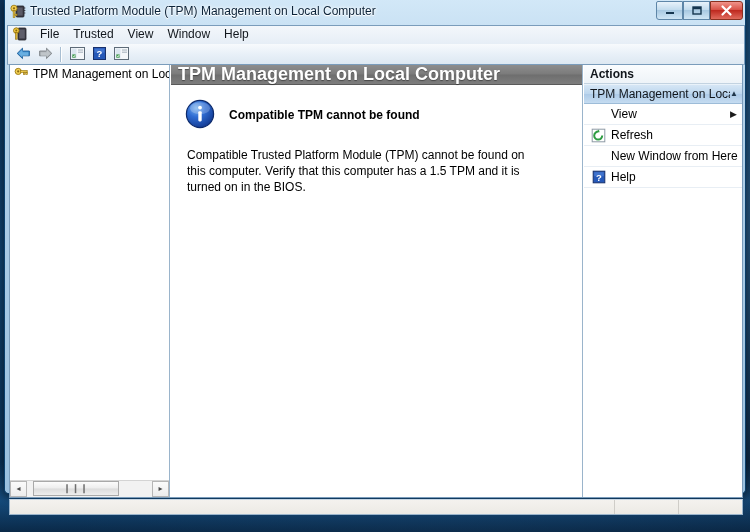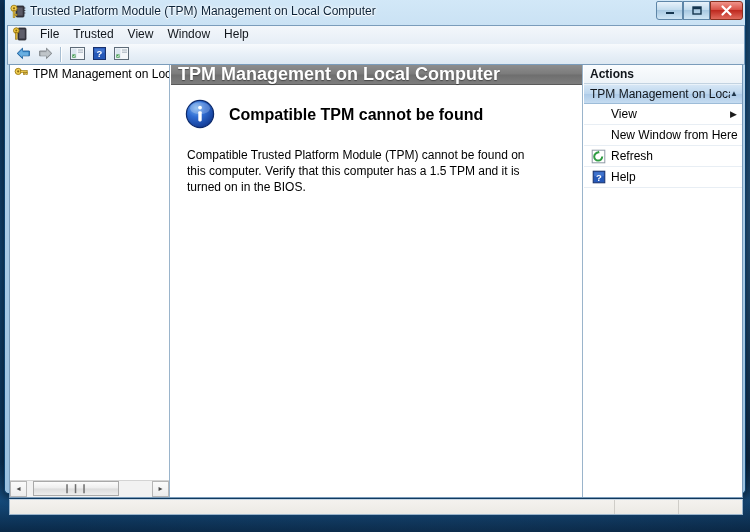--- a/index.html
+++ b/index.html
@@ -297,21 +297,21 @@
   #result-body {
     padding: 14px 16px 0 14px;
   }
   #info-row {
     display: flex;
     align-items: center;
     gap: 14px;
     margin-bottom: 16px;
   }
   #info-heading {
-    font-size: 16px;
+    font-size: 12px;
     font-weight: bold;
     color: #000000;
   }
   #info-paragraph {
     font-size: 12px;
     color: #000000;
     line-height: 16px;
     width: 352px;
     padding-left: 2px;
   }
@@ -598,33 +598,33 @@
         <span style="font-size:8px;color:#20364a;line-height:8px;">▲</span>
       </div>
 
       <div class="action-item">
         <span class="icon-slot"></span>
         <span class="label">View</span>
         <span class="submenu-arrow">▶</span>
       </div>
 
       <div class="action-item">
-        <span class="icon-slot"></span>
-        <span class="label">New Window from Here</span>
-      </div>
-
-      <div class="action-item">
         <span class="icon-slot">
           <svg width="15" height="15" viewBox="0 0 15 15">
             <rect x="1.2" y="1.2" width="12.6" height="12.6" fill="#ffffff" stroke="#8e9aa5" stroke-width="1"></rect>
             <path d="M11.2 7.6 A4 4 0 1 1 7.4 3.6" fill="none" stroke="#2f9c43" stroke-width="2"></path>
             <path d="M7.9 1.4 L8.6 4.2 L5.6 4.0 Z" fill="#2f9c43"></path>
           </svg>
         </span>
         <span class="label">Refresh</span>
+      </div>
+
+      <div class="action-item">
+        <span class="icon-slot"></span>
+        <span class="label">New Window from Here</span>
       </div>
 
       <div class="action-item">
         <span class="icon-slot">
           <svg width="14" height="14" viewBox="0 0 14 14">
             <rect x="1.2" y="1.2" width="11.6" height="11.6" fill="#2558b8" stroke="#17306c" stroke-width="1"></rect>
             <rect x="2.2" y="2.2" width="9.6" height="4" fill="#4a7cd4" opacity="0.75"></rect>
             <text x="7" y="10.6" font-family="'Liberation Sans', sans-serif" font-size="9.5" font-weight="bold" fill="#ffffff" text-anchor="middle">?</text>
           </svg>
         </span>

